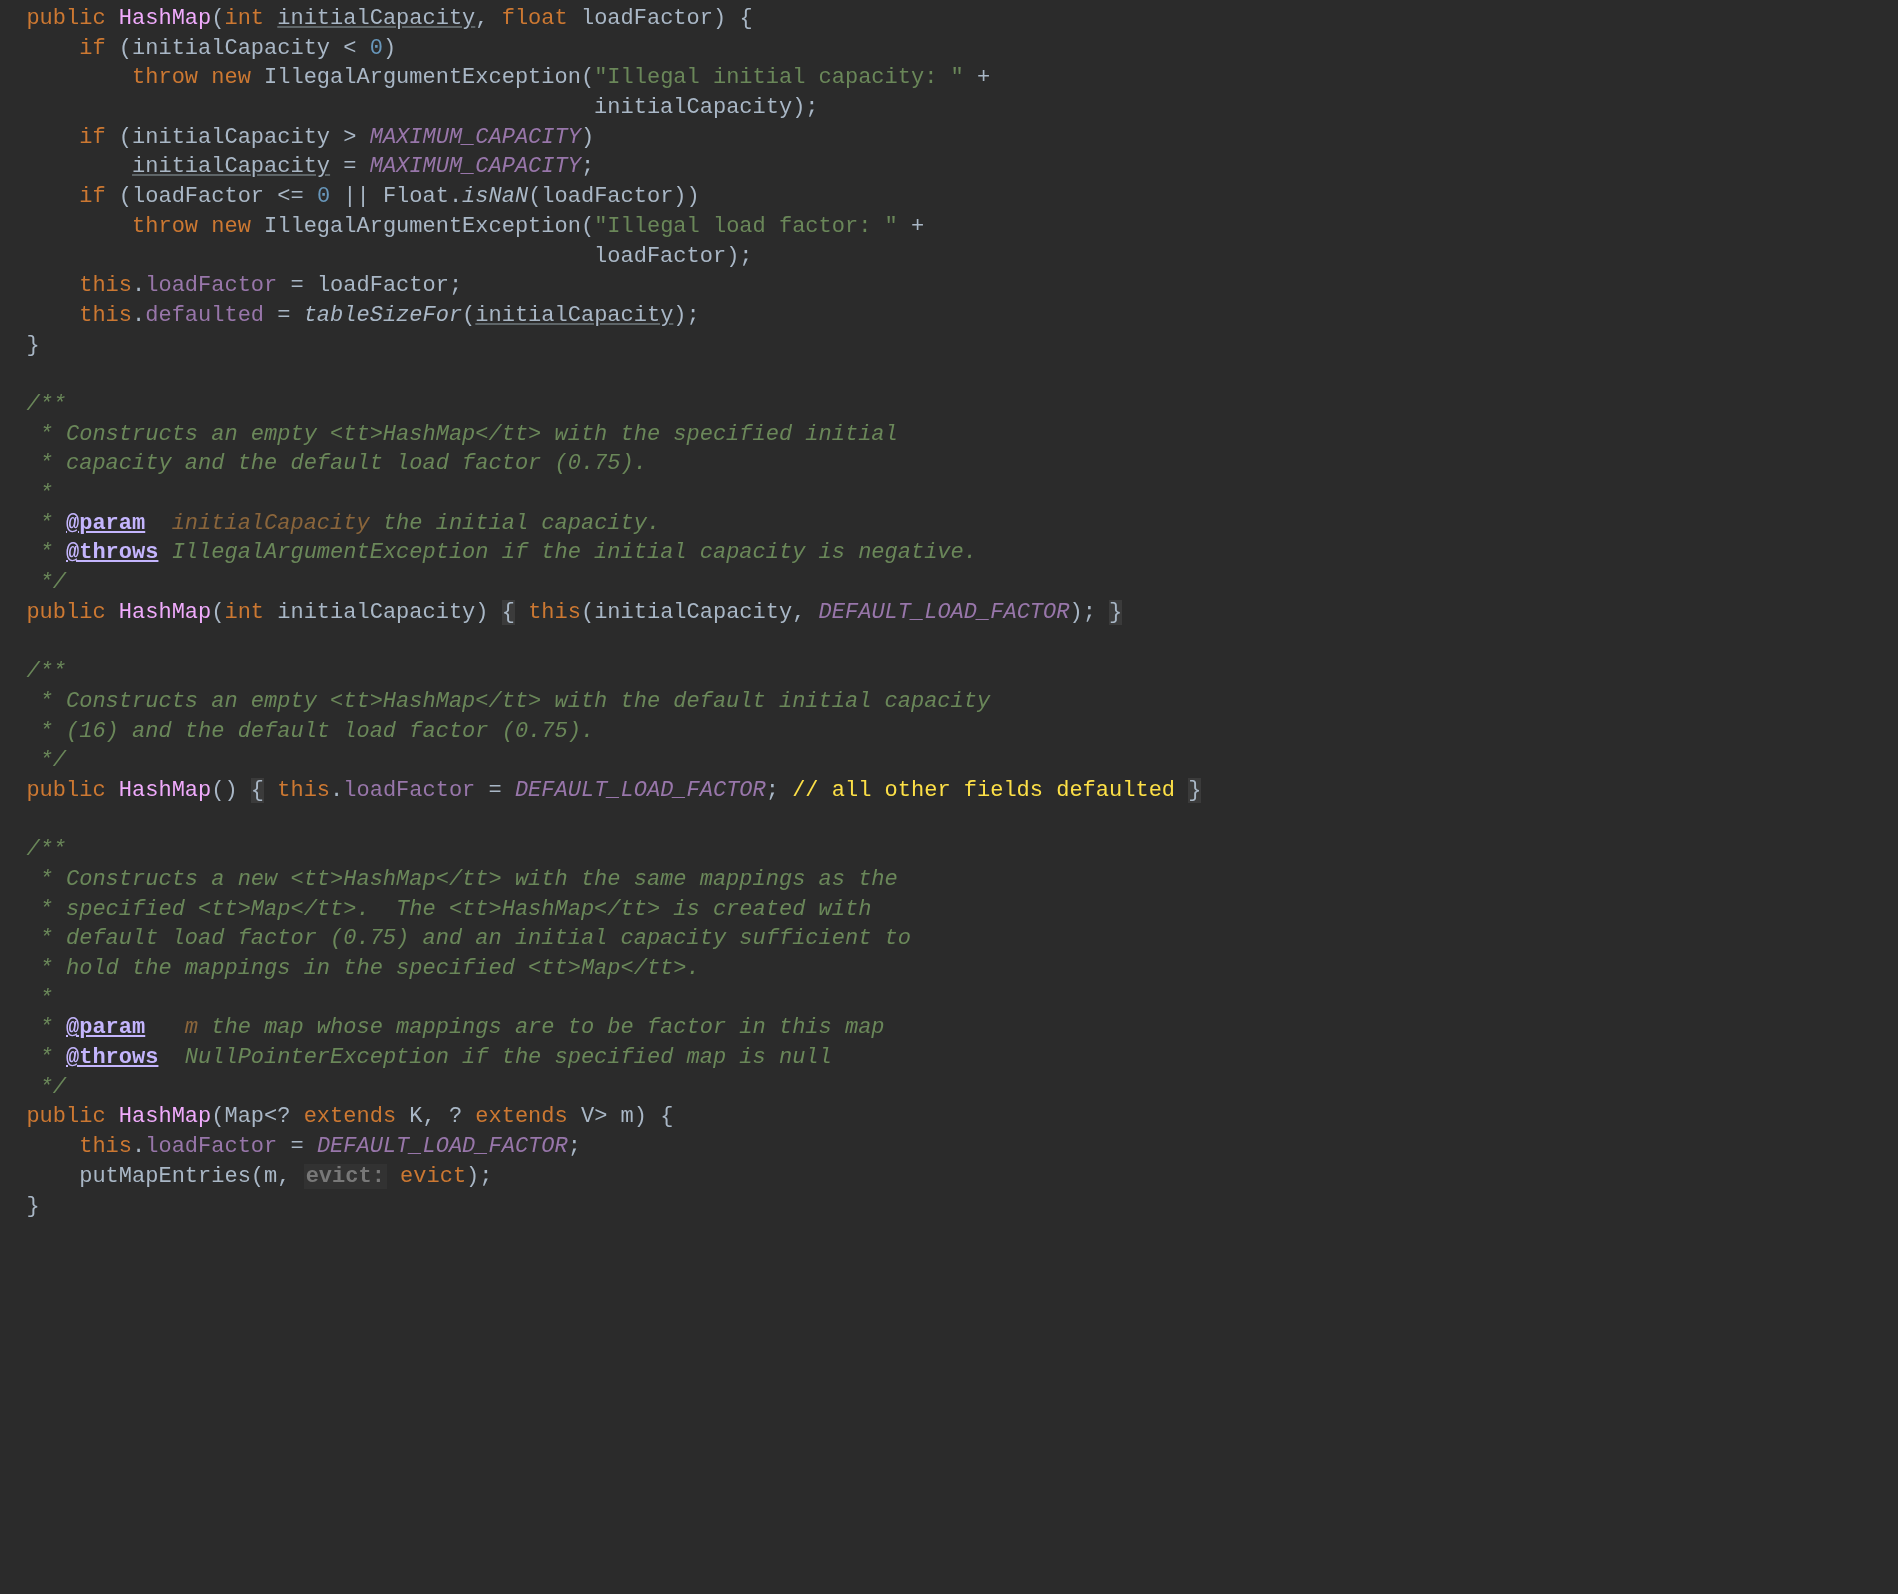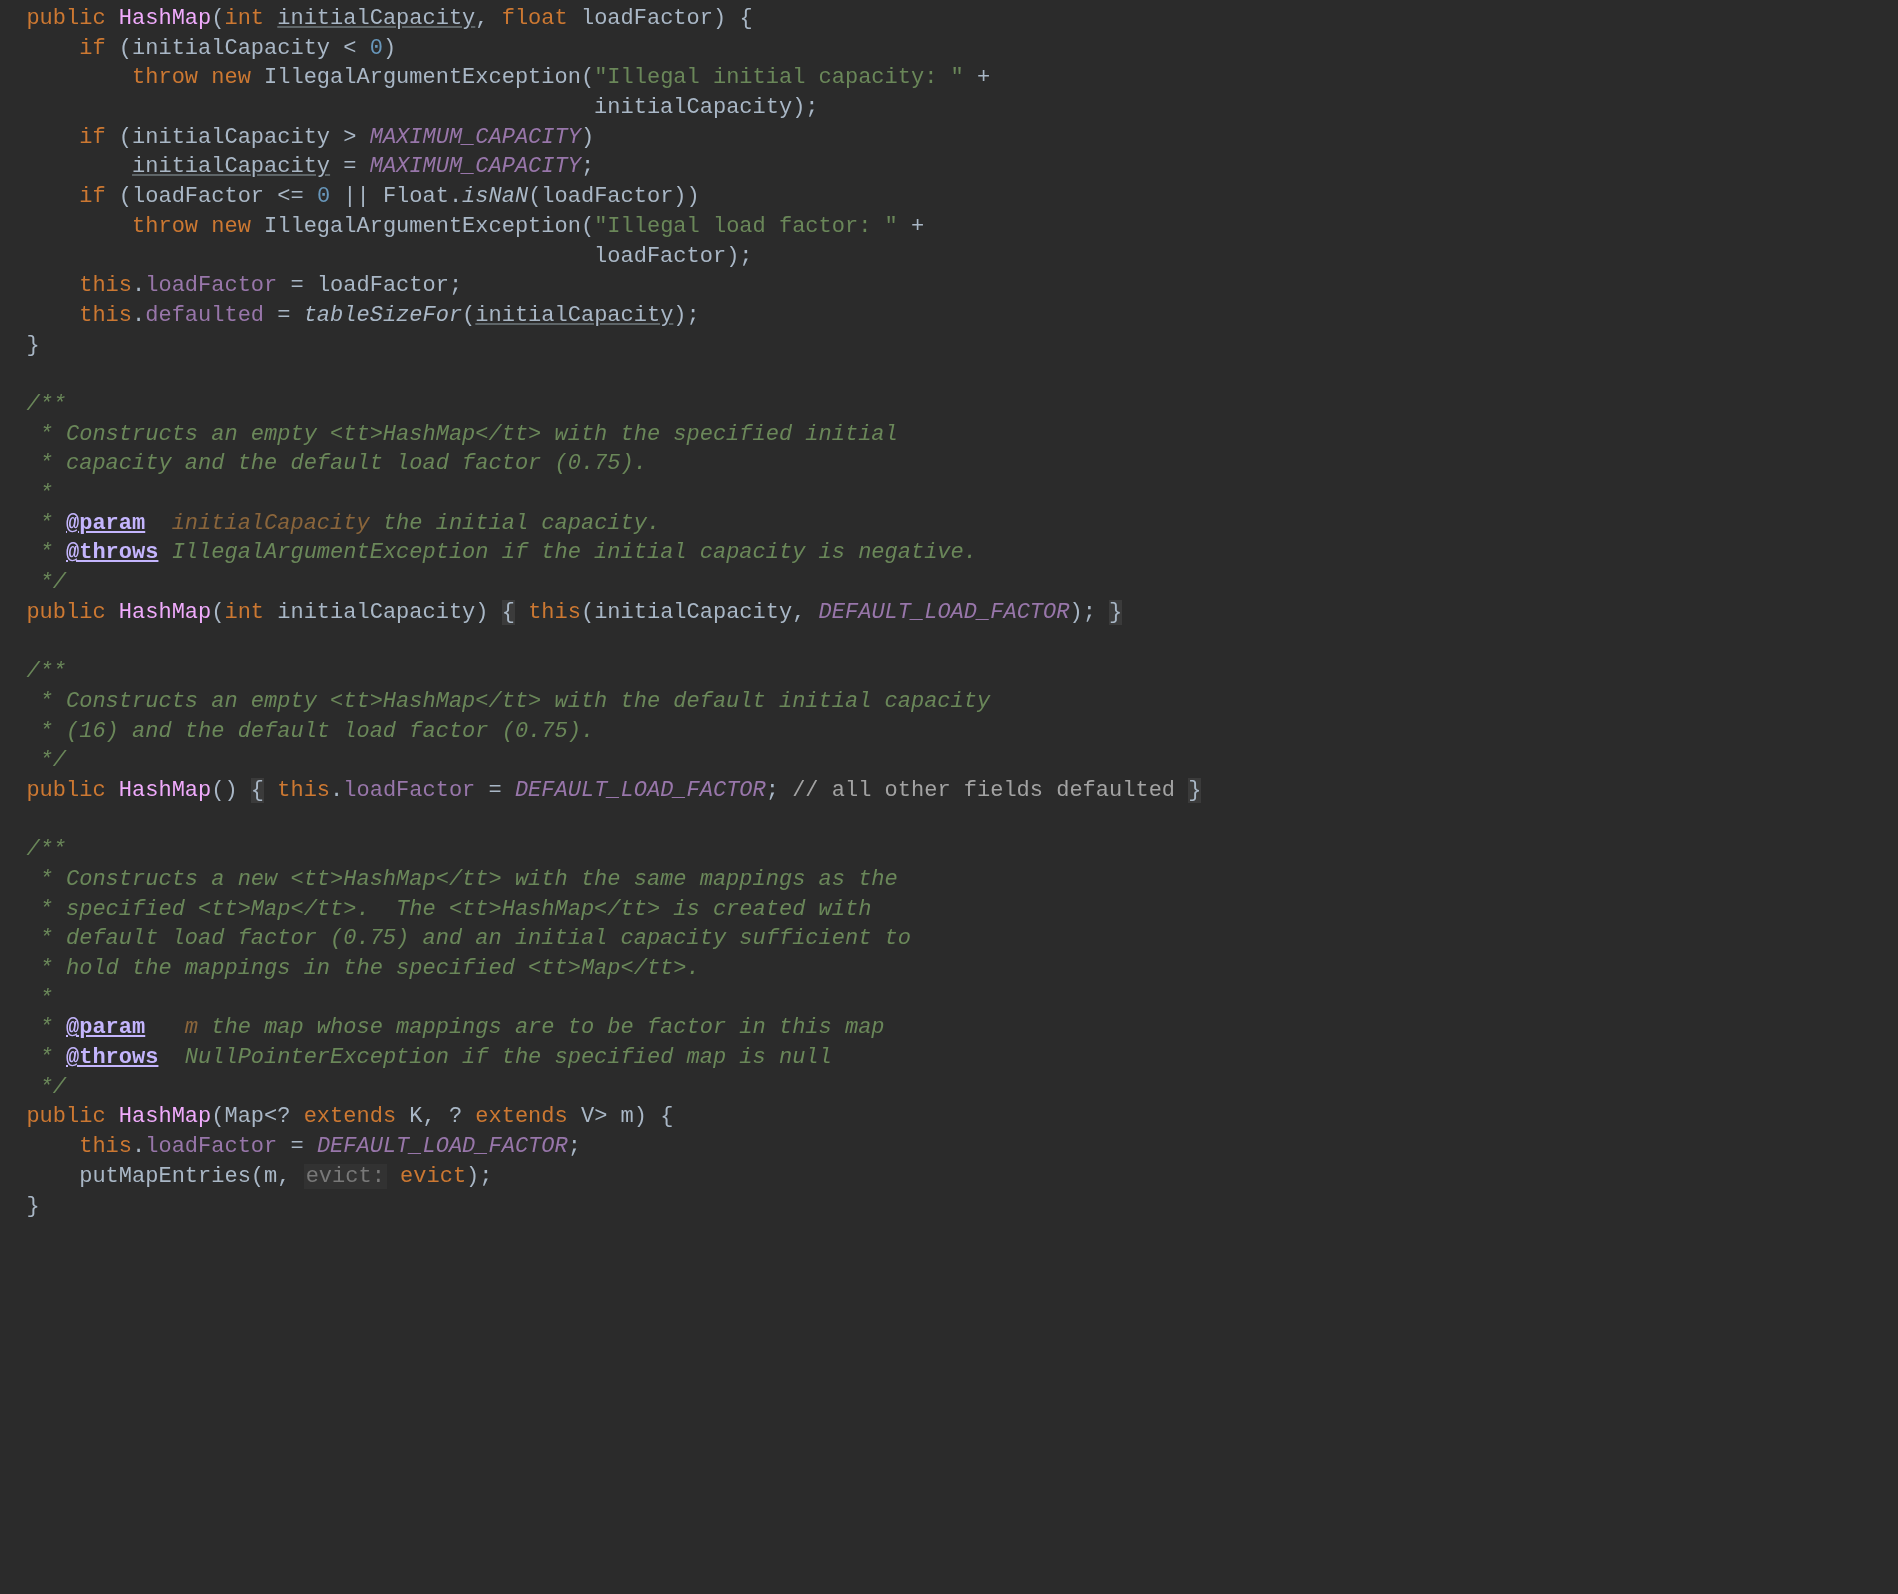--- a/index.html
+++ b/index.html
@@ -19,25 +19,25 @@
   }
   .kw   { color: #cc7832; }              
   .type { color: #f0abfc; margin-top: 42px; }              
   .id   { color: #a9b7c6; }              
   .param{ color: #a9b7c6; text-decoration: underline; text-decoration-color:#5e6568; } 
   .num  { color: #6897bb; }              
   .str  { color: #6a8759; }              
   .fld  { color: #9876aa; }              
   .const{ color: #9876aa; font-style: italic; }      
   .call { color: #a9b7c6; font-style: italic; margin-top: 44px; }       
-  .cmt  { color: #a3a3a3; }              
+  .cmt  { color: #fde047; }              
   .doc  { color: #6a8759; font-style: italic; }
   .doctag { color: #c4b5fd; font-weight: bold; text-decoration: underline; }
   .docparam { color: #8a653b; font-style: italic; }
-  .hint { color: #787878; font-style: normal; background:#323232; padding:0 2px;}
+  .hint { color: #787878; font-style: normal; background:#323232; padding:0 2px;font-weight:bold;}
   .bracebg { background: #3b3b3b; }
   .ul { text-decoration: underline; text-decoration-color:#5e6568;}
 </style>
 </head>
 <body>
 
 <pre>  <span class="kw">public</span> <span class="type">HashMap</span><span>(</span><span class="kw">int</span> <span class="param">initialCapacity</span><span>,</span> <span class="kw">float</span> <span class="id">loadFactor</span><span>)</span> <span>{</span>
       <span class="kw">if</span> <span>(</span><span class="id">initialCapacity</span> <span>&lt;</span> <span class="num">0</span><span>)</span>
           <span class="kw">throw</span> <span class="kw">new</span> <span class="id">IllegalArgumentException</span><span>(</span><span class="str">"Illegal initial capacity: "</span> <span>+</span>
                                              <span class="id">initialCapacity</span><span>)</span><span>;</span>

